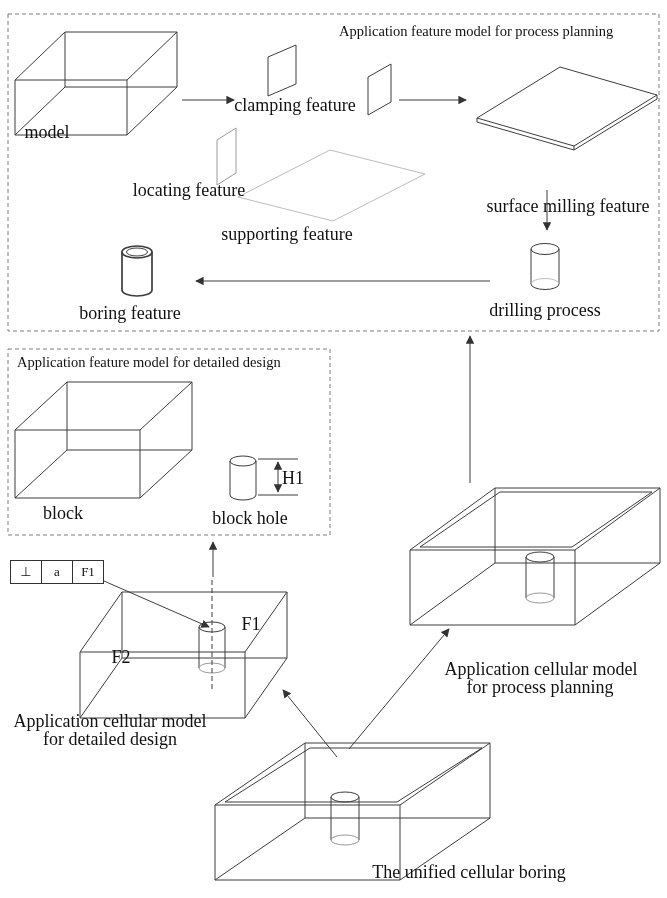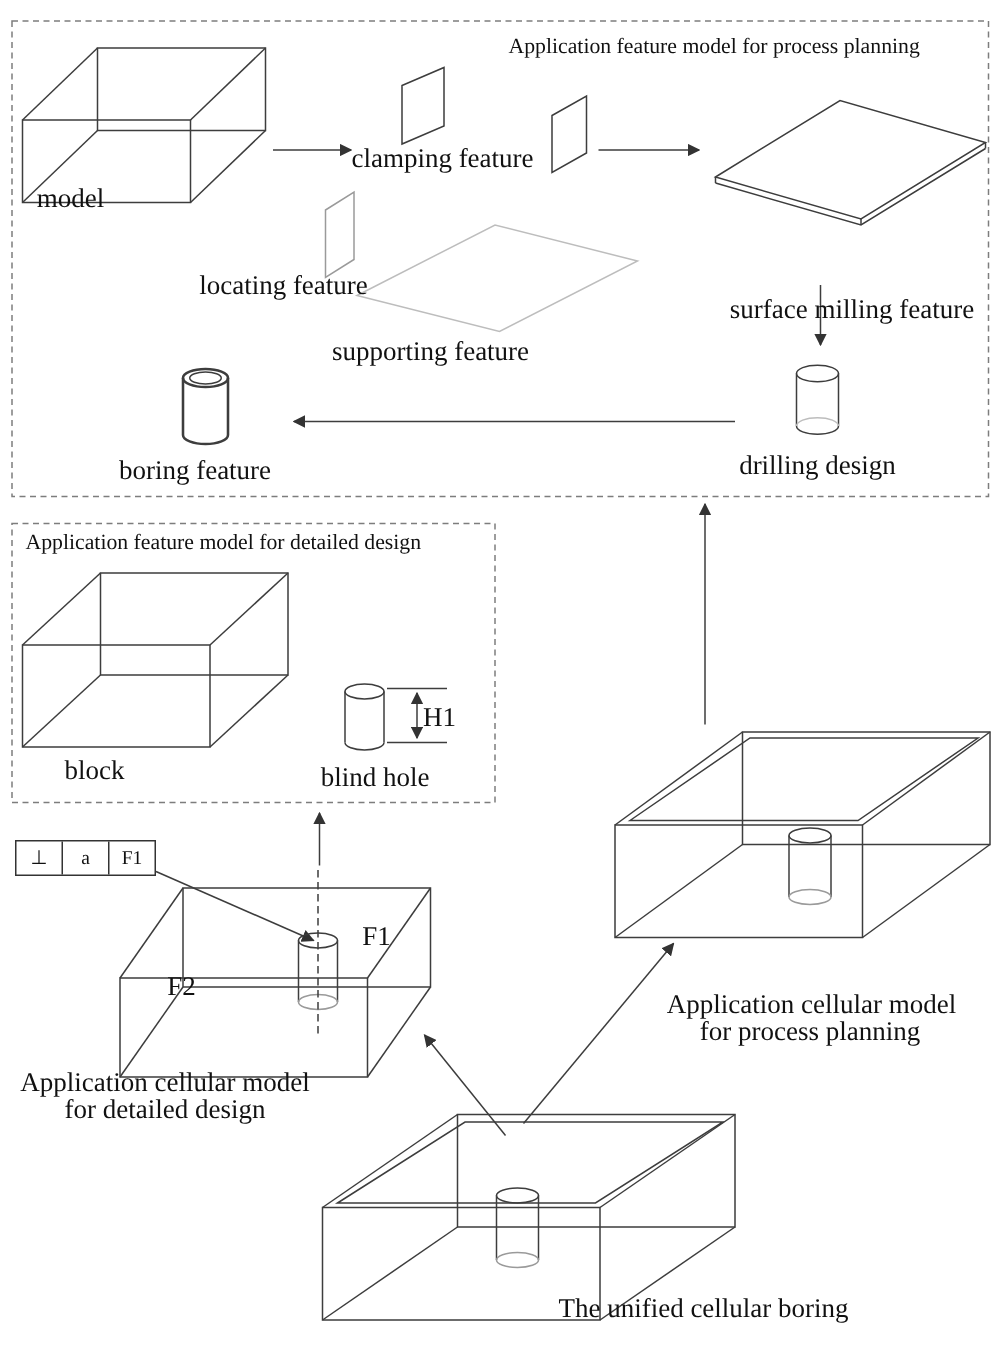--- a/index.html
+++ b/index.html
@@ -162,26 +162,26 @@
     <line class="ln" x1="337" y1="757" x2="283" y2="690" marker-end="url(#ah)"></line>
     <line class="ln" x1="349" y1="749" x2="449" y2="629" marker-end="url(#ah)"></line>
   </svg>
 
   <div class="lbl ttl" style="left:339px;top:23px;">Application feature model for process planning</div>
   <div class="lbl ctr" style="left:47px;top:122px;">model</div>
   <div class="lbl ctr" style="left:295px;top:95px;">clamping feature</div>
   <div class="lbl ctr" style="left:157px;top:180px;margin-left:32px;">locating feature</div>
   <div class="lbl ctr" style="left:287px;top:224px;font-family:Liberation Serif, serif;">supporting feature</div>
   <div class="lbl ctr" style="left:568px;top:158px;margin-top:38px;">surface milling feature</div>
-  <div class="lbl ctr" style="left:545px;top:300px;">drilling design</div>
+  <div class="lbl ctr" style="left:545px;top:300px;">drilling process</div>
   <div class="lbl ctr" style="left:130px;top:303px;">boring feature</div>
 
   <div class="lbl ttl" style="left:17px;top:354px;">Application feature model for detailed design</div>
   <div class="lbl ctr" style="left:63px;top:503px;">block</div>
-  <div class="lbl ctr" style="left:250px;top:508px;">blind hole</div>
+  <div class="lbl ctr" style="left:250px;top:508px;">block hole</div>
   <div class="lbl ctr" style="left:293px;top:468px;">H1</div>
 
   <div class="fcf">
     <span class="fcf-cell">⊥</span>
     <span class="fcf-cell">a</span>
     <span class="fcf-cell">F1</span>
   </div>
 
   <div class="lbl ctr" style="left:251px;top:614px;">F1</div>
   <div class="lbl ctr" style="left:121px;top:647px;">F2</div>

